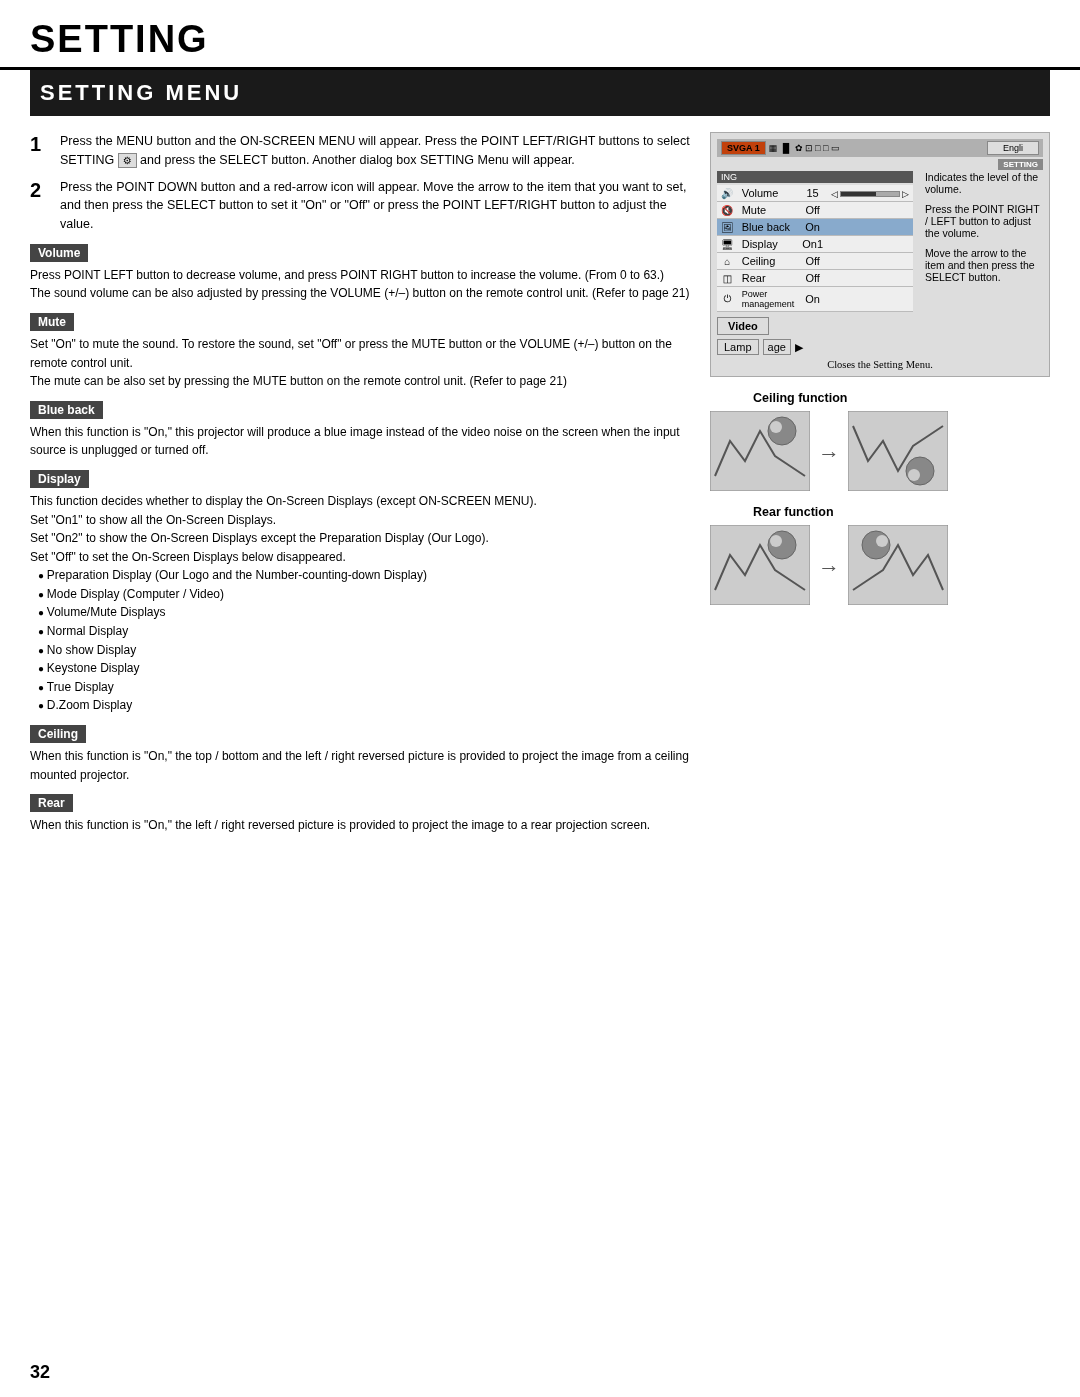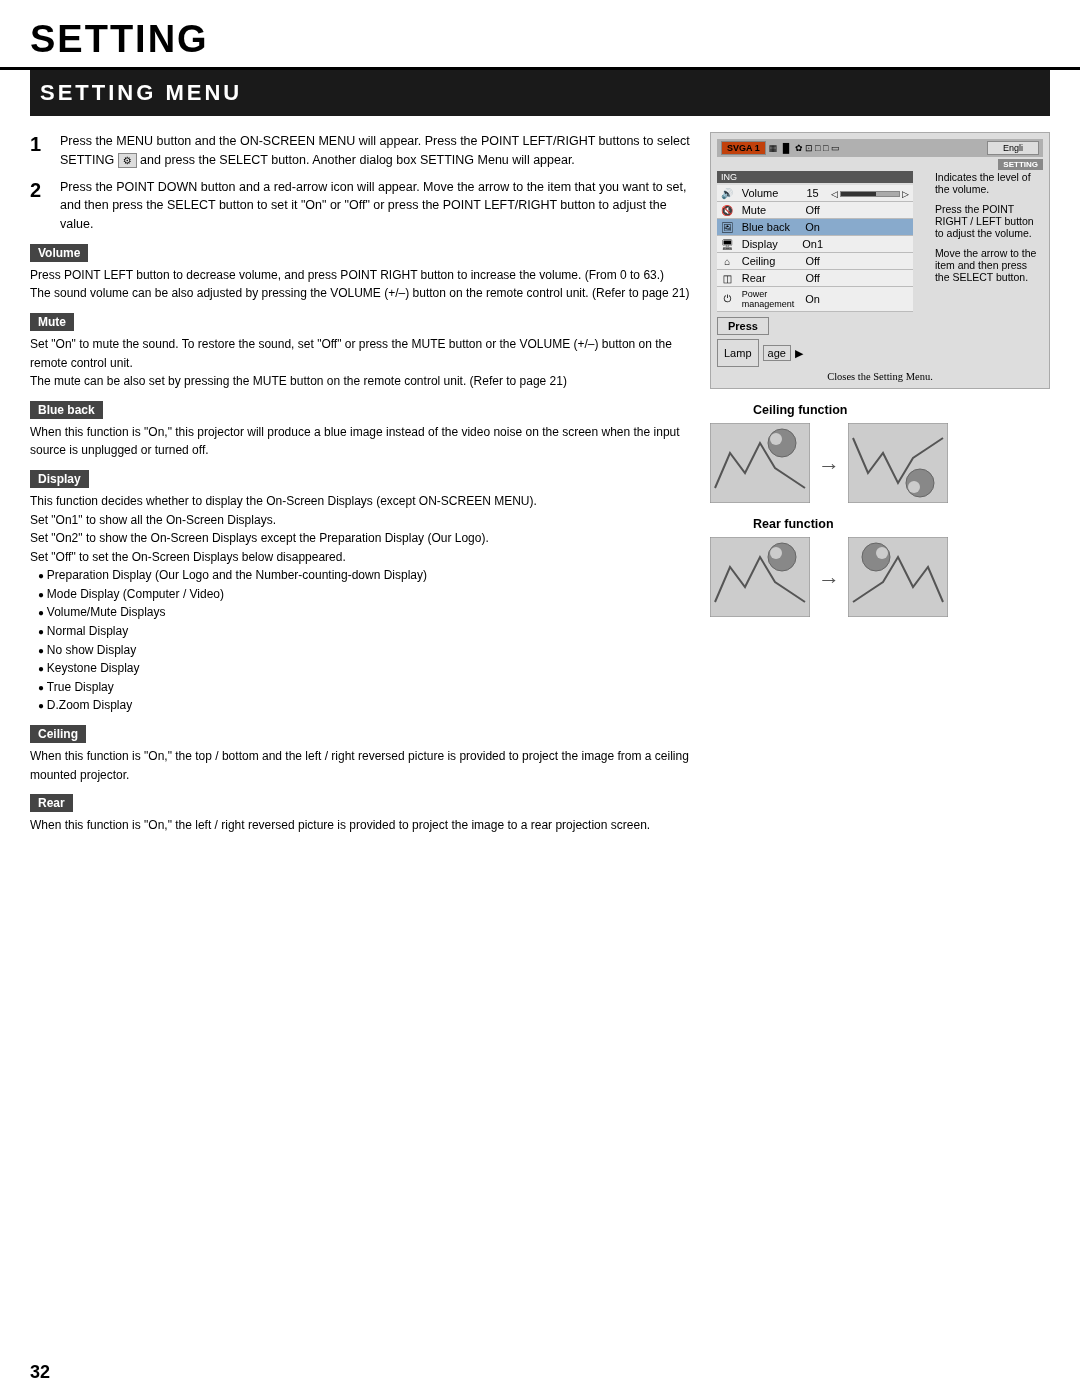--- a/index.html
+++ b/index.html
@@ -297,21 +297,21 @@
 
       <div style="background:#b0b0b0;padding:2px 4px;display:flex;align-items:center;gap:3px;font-size:9px;margin-bottom:2px;">
         <span style="background:#c2410c;border:1px solid #888;padding:1px 5px;font-weight:bold;font-size:9px;">SVGA 1</span>
         <span style="font-size:9px;">▦ ▐▌ ✿ ⊡ □ □ ▭</span>
         <span style="background:#ddd;border:1px solid #888;padding:1px 15px;font-size:9px;margin-left:auto;">Engli</span>
       </div>
 
       <div style="display:flex;justify-content:flex-end;margin-bottom:1px;">
         <span style="background:#888;color:#fff;font-size:8px;padding:1px 5px;font-weight:bold;">SETTING</span>
       </div>
-      <div style="display:flex;gap:22px;">
+      <div style="display:flex;gap:12px;">
 
         <div style="display:flex;flex-direction:column;gap:2px;">
           <span class="ing-label">ING</span>
 
           <table class="menu-table">
             <tbody>
               <tr>
                 <td class="menu-icon">🔊</td>
                 <td class="menu-name">Volume</td>
                 <td class="menu-val">15</td>
@@ -356,24 +356,24 @@
               <tr>
                 <td class="menu-icon">⏻</td>
                 <td class="menu-name" style="font-size:9px;">Power management</td>
                 <td class="menu-val">On</td>
                 <td></td>
               </tr>
             </tbody>
           </table>
 
           <div style="display:flex;gap:6px;margin-top:3px;">
-            <span style="background:#ddd;border:1px solid #888;padding:2px 10px;font-size:11px;font-weight:bold;">Press</span>
+            <span style="background:#ddd;border:1px solid #888;padding:2px 10px;font-size:11px;font-weight:bold;">Video</span>
           </div>
           <div style="display:flex;align-items:center;gap:4px;margin-top:2px;">
-            <span style="background:#ddd;border:1px solid #888;padding:7px 6px;font-size:11px;">Lamp</span>
+            <span style="background:#ddd;border:1px solid #888;padding:1px 6px;font-size:11px;">Lamp</span>
             <span style="font-size:11px;background:#ddd;border:1px solid #888;padding:1px 4px;">age</span>
             <span style="font-size:11px;">▶</span>
           </div>
         </div>
 
         <div style="display:flex;flex-direction:column;gap:8px;font-size:10.5px;max-width:130px;">
           <span>Indicates the level of the volume.</span>
           <span>Press the POINT RIGHT / LEFT button to adjust the volume.</span>
           <span>Move the arrow to the item and then press the SELECT button.</span>
         </div>

